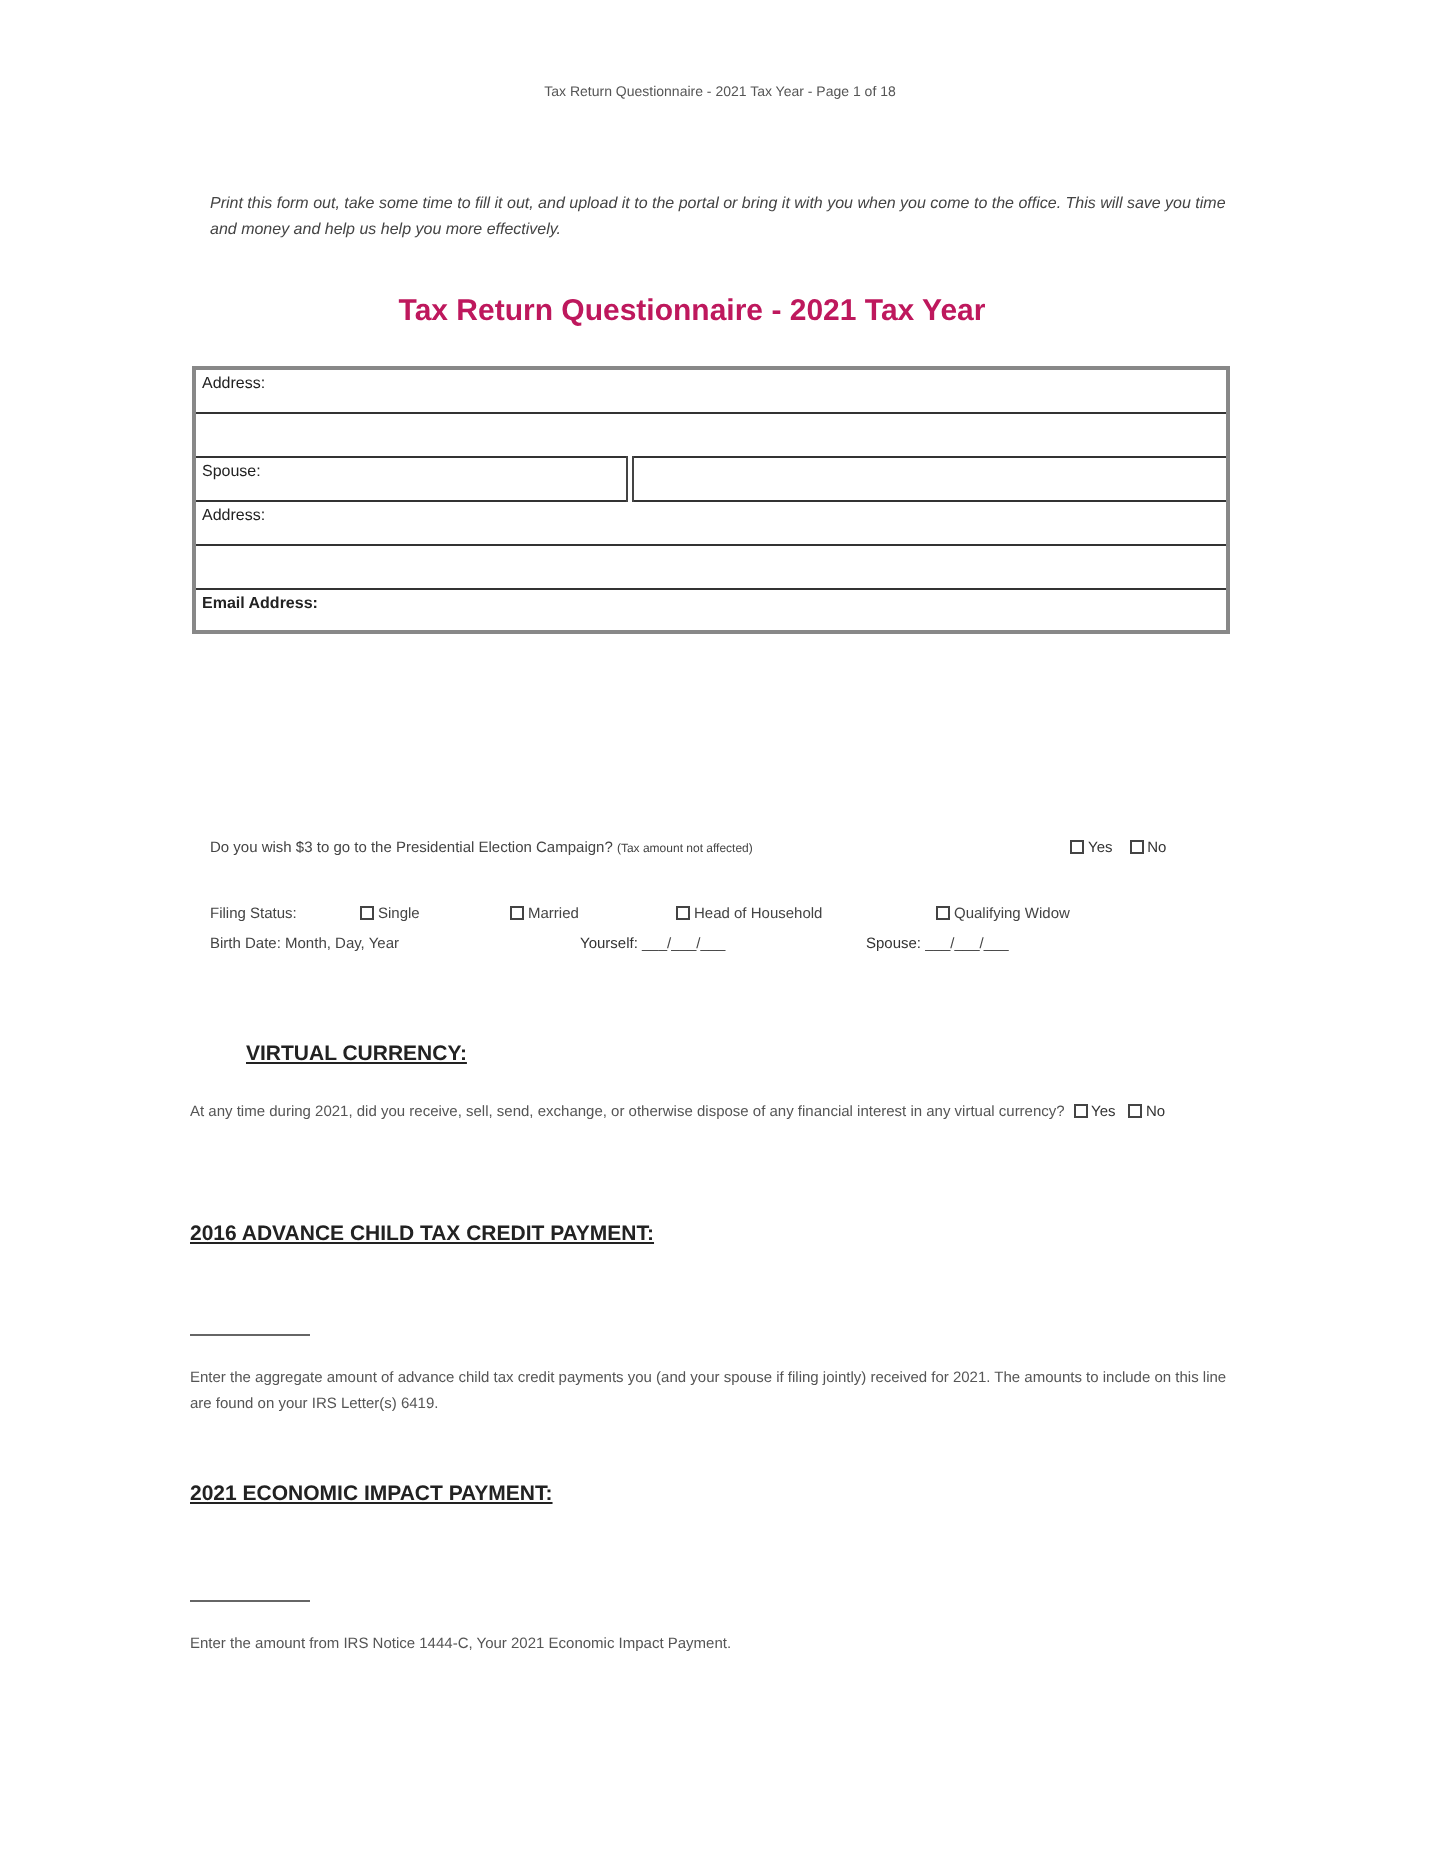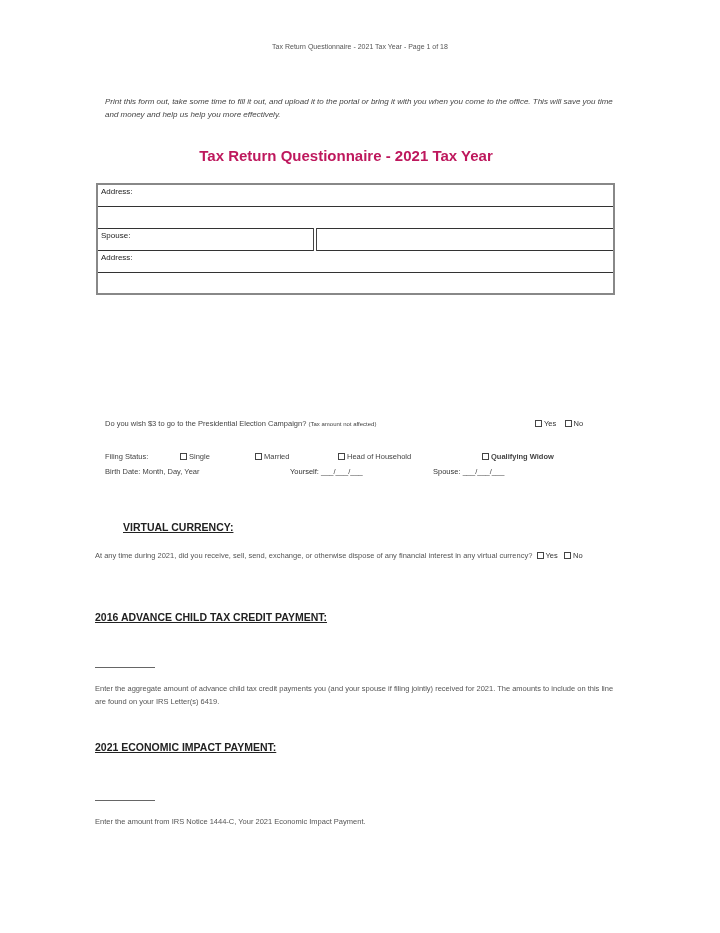--- a/index.html
+++ b/index.html
@@ -64,38 +64,41 @@
   <tr>
     <td class="left"><span>Spouse:</span></td>
     <td></td>
   </tr>
   <tr>
     <td colspan="2"><span>Address:</span></td>
   </tr>
   <tr>
     <td colspan="2"></td>
   </tr>
+  <tr>
+    <td colspan="2" class="lbl"><span>Email Address:</span></td>
+  </tr>
 </tbody>
   </table>
 
 <div class="row-text" style="top:419px; left:105px;">
   <span>Do you wish $3 to go to the Presidential Election Campaign?</span>
   <span style="font-size:6px;">(Tax amount not affected)</span>
 </div>
 <div class="row-text" style="top:419px; left:535px;">
   <span class="cb"></span><span class="bold">Yes</span>
   &nbsp;&nbsp;
   <span class="cb"></span><span class="bold">No</span>
 </div>
 
 <div class="row-text" style="top:452px; left:105px;">Filing Status:</div>
 <div class="row-text" style="top:452px; left:180px;"><span class="cb"></span><span>Single</span></div>
 <div class="row-text" style="top:452px; left:255px;"><span class="cb"></span><span>Married</span></div>
 <div class="row-text" style="top:452px; left:338px;"><span class="cb"></span><span>Head of Household</span></div>
-<div class="row-text" style="top:452px; left:482px;font-weight:bold;"><span class="cb"></span><span>Qualifying Widow</span></div>
+<div class="row-text" style="top:452px; left:468px;"><span class="cb"></span><span>Qualifying Widow</span></div>
 
 <div class="row-text" style="top:467px; left:105px;">Birth Date: Month, Day, Year</div>
 <div class="row-text" style="top:467px; left:290px;">
   <span class="bold">Yourself:</span>
   <span>___/___/___</span>
 </div>
 <div class="row-text" style="top:467px; left:433px;">
   <span class="bold">Spouse:</span>
   <span>___/___/___</span>
 </div>

